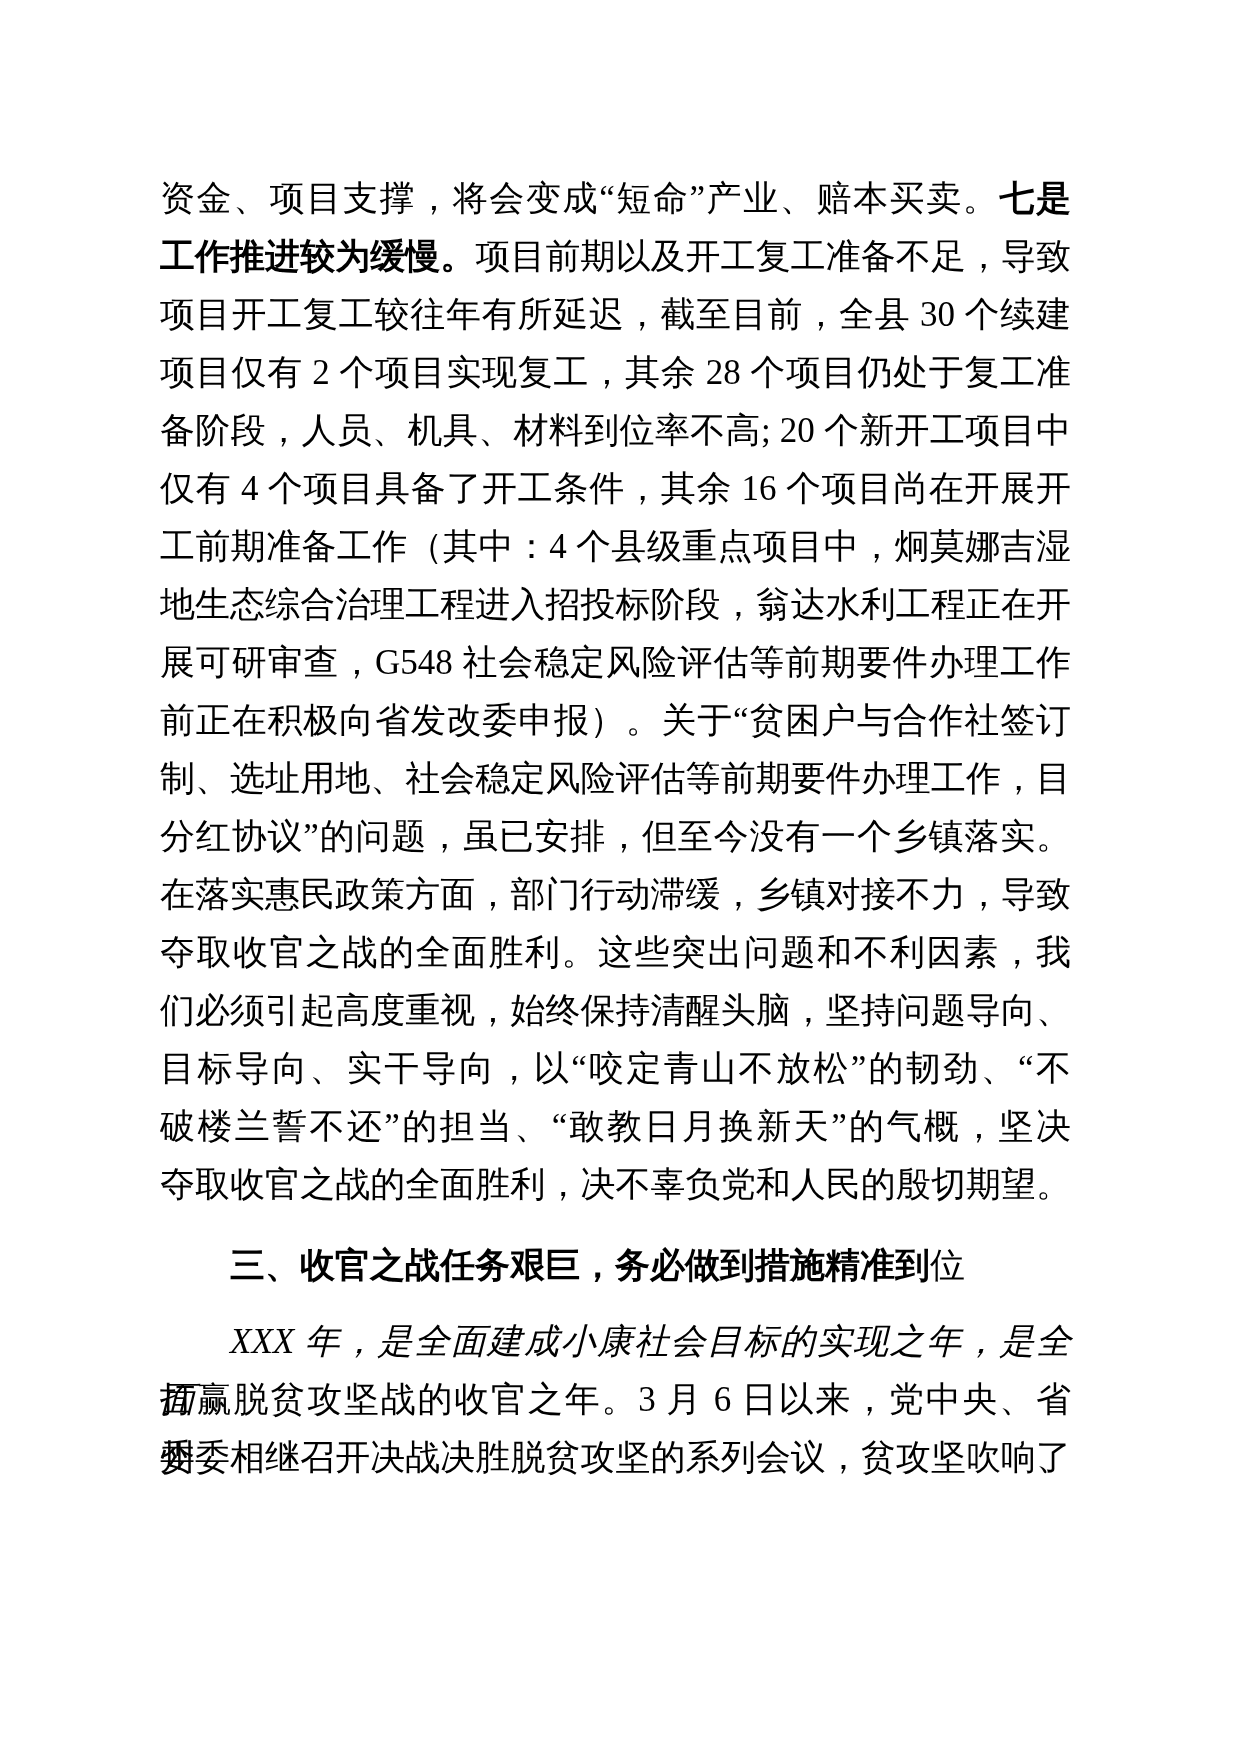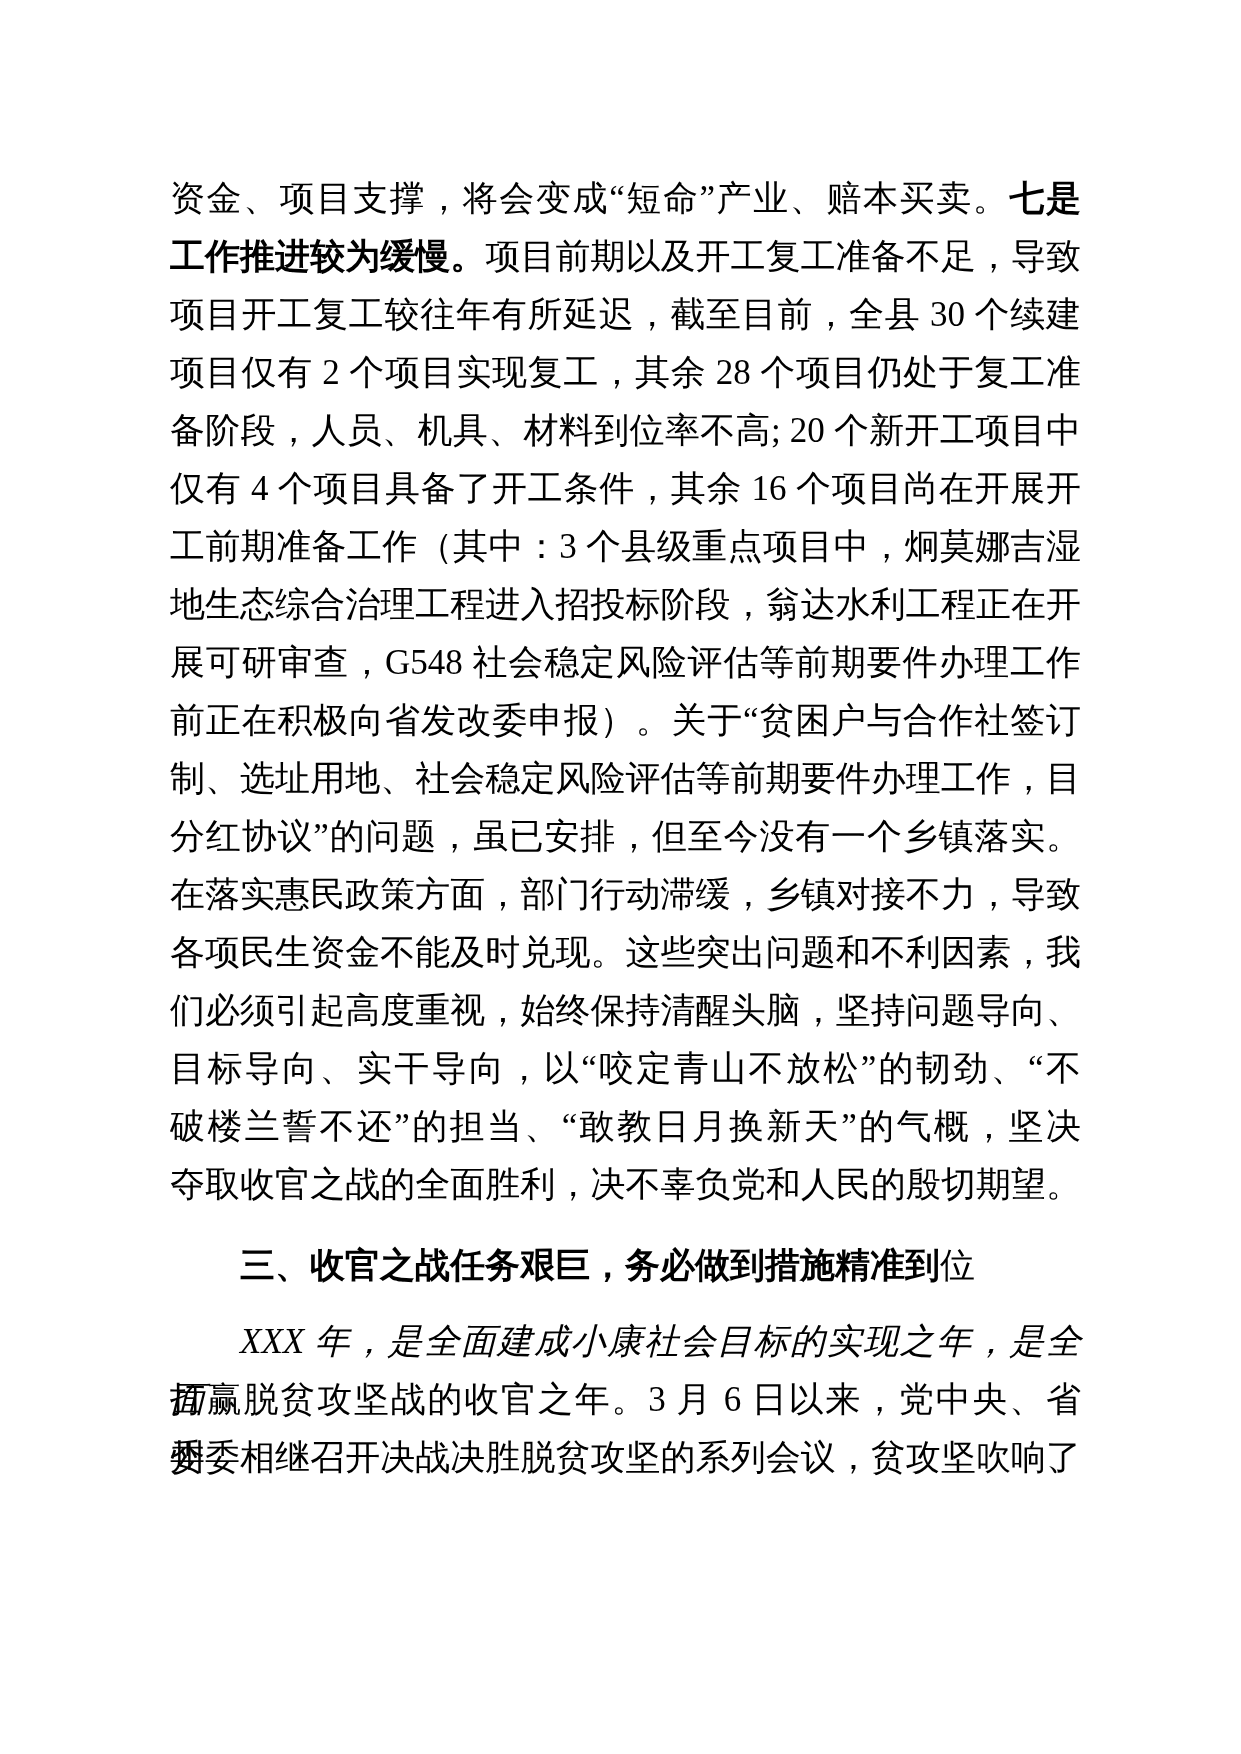--- a/index.html
+++ b/index.html
@@ -10,21 +10,21 @@
   .page {
     position: relative;
     width: 1241px;
     height: 1754px;
     background: #ffffff;
     color: #000000;
     overflow: hidden;
   }
   .text-block {
     position: absolute;
-    left: 170px;
+    left: 160px;
     top: 170px;
     width: 911px;
   }
   .line {
     font-family: "Liberation Serif", "DejaVu Serif", serif;
     font-size: 35px;
     line-height: 58px;
     height: 58px;
     text-align: justify;
     text-align-last: justify;
@@ -50,28 +50,28 @@
 <body>
 
 <div class="page">
   <div class="text-block">
       <div class="line body"><span class="seg seg-regular">资金、项目支撑，将会变成“短命”产业、赔本买卖。</span><span class="seg seg-bold">七是</span></div>
       <div class="line body"><span class="seg seg-bold">工作推进较为缓慢。</span><span class="seg seg-regular">项目前期以及开工复工准备不足，导致</span></div>
       <div class="line body"><span class="seg seg-regular">项目开工复工较往年有所延迟，截至目前，全县 30 个续建</span></div>
       <div class="line body"><span class="seg seg-regular">项目仅有 2 个项目实现复工，其余 28 个项目仍处于复工准</span></div>
       <div class="line body"><span class="seg seg-regular">备阶段，人员、机具、材料到位率不高; 20 个新开工项目中</span></div>
       <div class="line body"><span class="seg seg-regular">仅有 4 个项目具备了开工条件，其余 16 个项目尚在开展开</span></div>
-      <div class="line body"><span class="seg seg-regular">工前期准备工作（其中：3 个县级重点项目中，炯莫娜吉湿</span></div>
+      <div class="line body"><span class="seg seg-regular">工前期准备工作（其中：4 个县级重点项目中，炯莫娜吉湿</span></div>
       <div class="line body"><span class="seg seg-regular">地生态综合治理工程进入招投标阶段，翁达水利工程正在开</span></div>
       <div class="line body"><span class="seg seg-regular">展可研审查，G548 社会稳定风险评估等前期要件办理工作</span></div>
       <div class="line body"><span class="seg seg-regular">前正在积极向省发改委申报）。关于“贫困户与合作社签订</span></div>
       <div class="line body"><span class="seg seg-regular">制、选址用地、社会稳定风险评估等前期要件办理工作，目</span></div>
       <div class="line body"><span class="seg seg-regular">分红协议”的问题，虽已安排，但至今没有一个乡镇落实。</span></div>
       <div class="line body"><span class="seg seg-regular">在落实惠民政策方面，部门行动滞缓，乡镇对接不力，导致</span></div>
-      <div class="line body"><span class="seg seg-regular">各项民生资金不能及时兑现。这些突出问题和不利因素，我</span></div>
+      <div class="line body"><span class="seg seg-regular">夺取收官之战的全面胜利。这些突出问题和不利因素，我</span></div>
       <div class="line body"><span class="seg seg-regular">们必须引起高度重视，始终保持清醒头脑，坚持问题导向、</span></div>
       <div class="line body"><span class="seg seg-regular">目标导向、实干导向，以“咬定青山不放松”的韧劲、“不</span></div>
       <div class="line body"><span class="seg seg-regular">破楼兰誓不还”的担当、“敢教日月换新天”的气概，坚决</span></div>
       <div class="line body"><span class="seg seg-regular">夺取收官之战的全面胜利，决不辜负党和人民的殷切期望。</span></div>
       <div class="line heading"><span class="seg seg-bold">三、收官之战任务艰巨，务必做到措施精准到</span><span class="seg seg-regular">位</span></div>
       <div class="line body-indent"><span class="seg seg-regular">XXX 年，是全面建成小康社会目标的实现之年，是全面</span></div>
       <div class="line body"><span class="seg seg-regular">打赢脱贫攻坚战的收官之年。3 月 6 日以来，党中央、省委、</span></div>
       <div class="line body"><span class="seg seg-regular">州委相继召开决战决胜脱贫攻坚的系列会议，贫攻坚吹响了</span></div>
     </div>
 </div>

